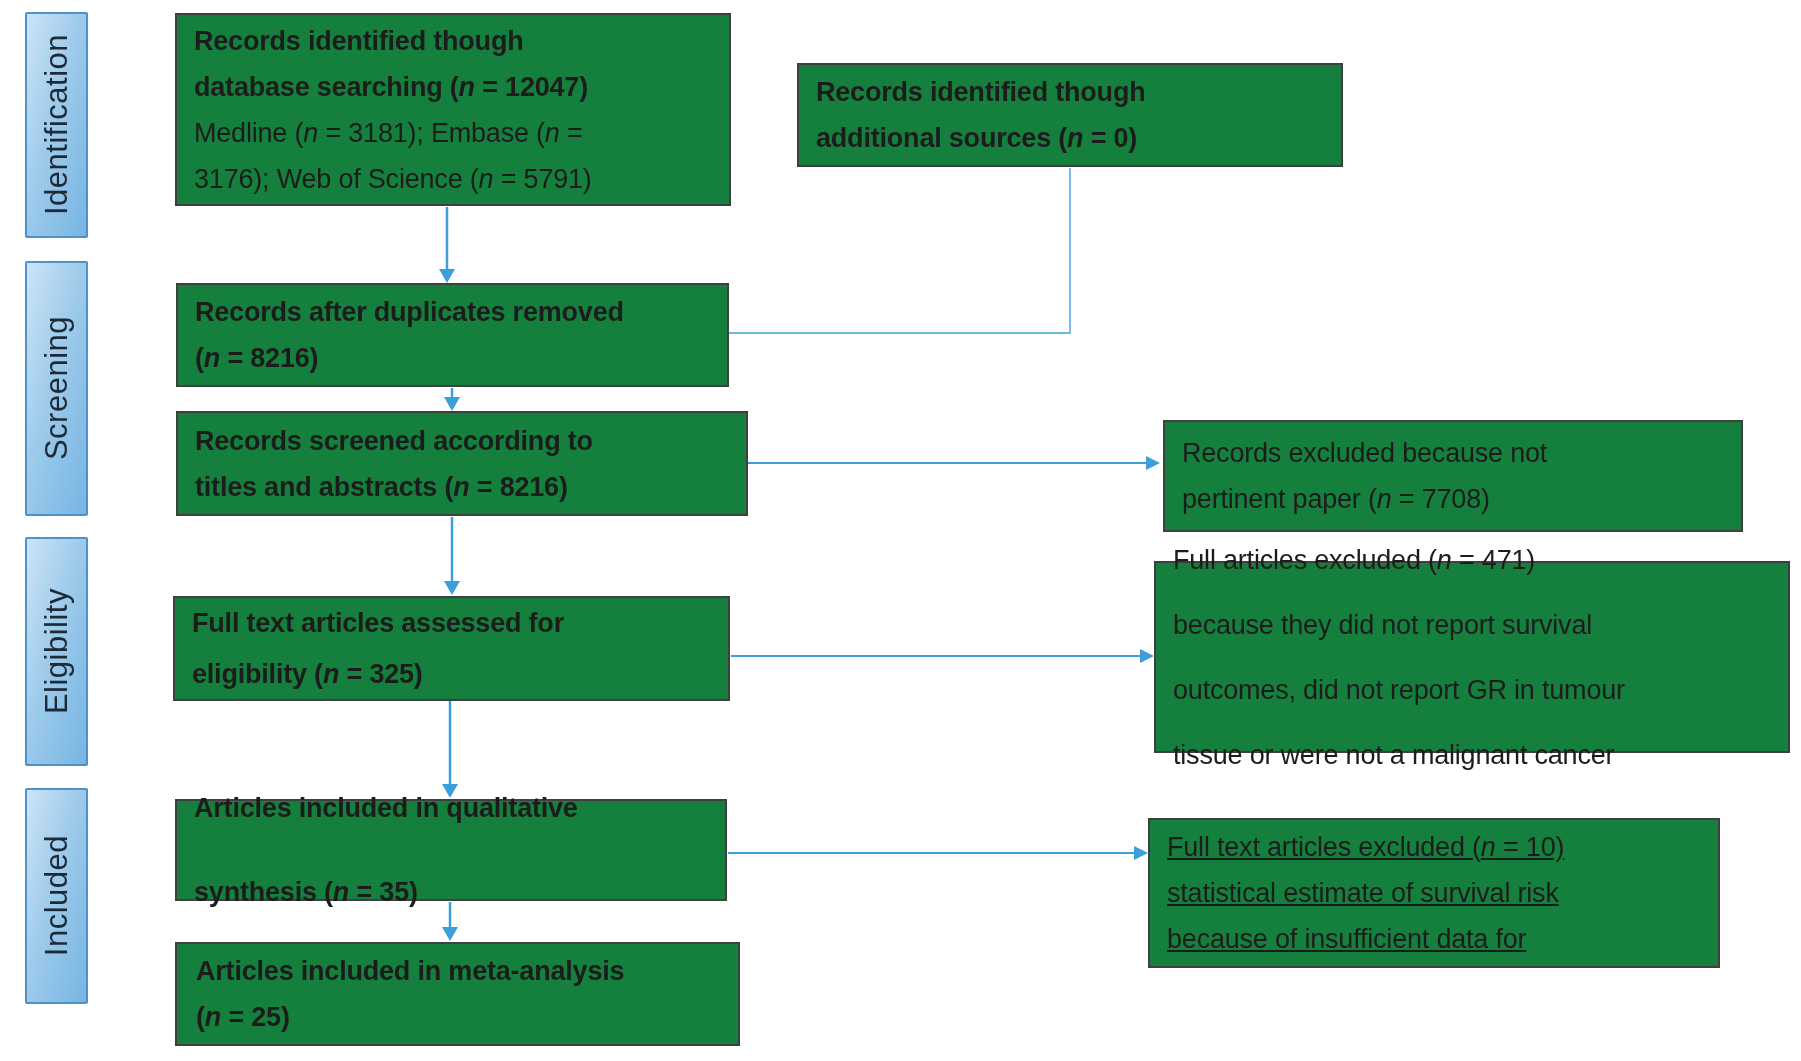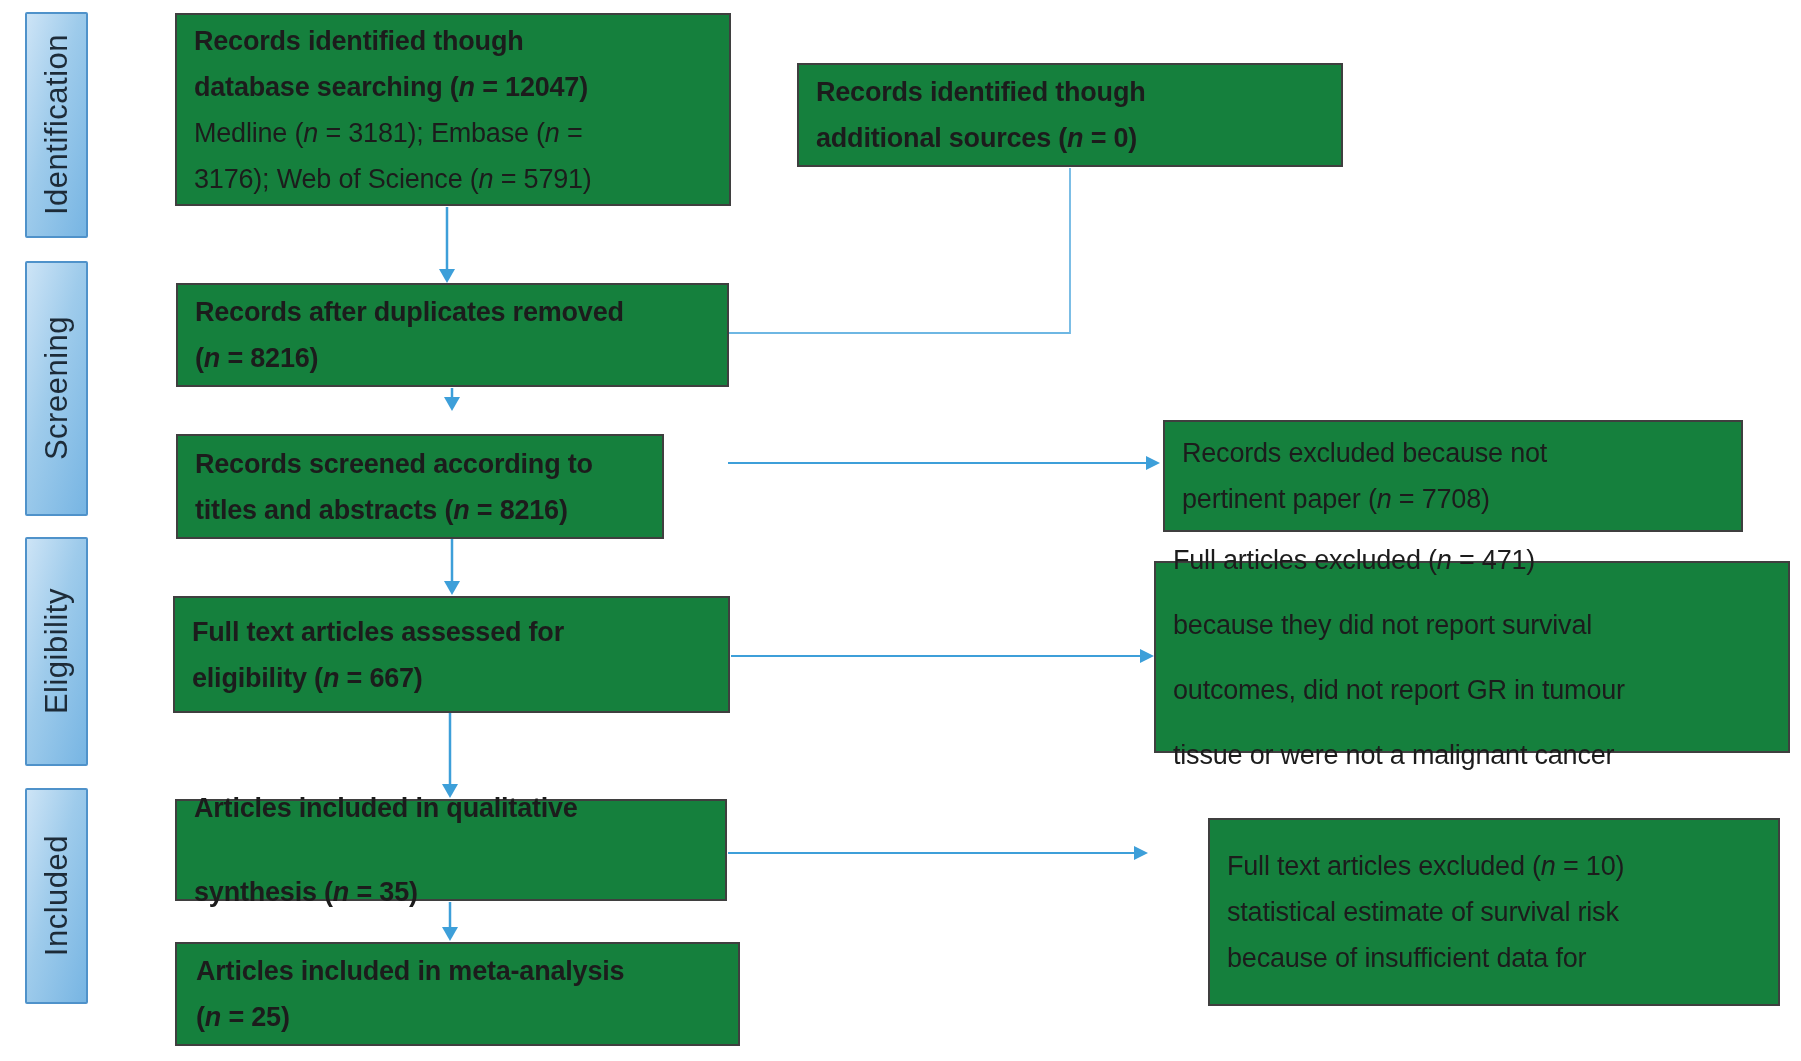--- a/index.html
+++ b/index.html
@@ -113,28 +113,28 @@
       <div class="line"><span class="b">database searching (</span><span class="b i">n</span><span class="b"> = 12047)</span></div>
       <div class="line"><span>Medline (</span><span class="i">n</span><span> = 3181); Embase (</span><span class="i">n</span><span> =</span></div>
       <div class="line"><span>3176); Web of Science (</span><span class="i">n</span><span> = 5791)</span></div>
     </div>
 
   <div class="flowbox" style="left:176px;top:283px;width:553px;height:104px;">
       <div class="line"><span class="b">Records after duplicates removed</span></div>
       <div class="line"><span class="b">(</span><span class="b i">n</span><span class="b"> = 8216)</span></div>
     </div>
 
-  <div class="flowbox" style="left:176px;top:411px;width:488px;height:105px;margin-top:23px;">
+  <div class="flowbox" style="left:176px;top:411px;width:572px;height:105px;">
       <div class="line"><span class="b">Records screened according to</span></div>
       <div class="line"><span class="b">titles and abstracts (</span><span class="b i">n</span><span class="b"> = 8216)</span></div>
     </div>
 
-  <div class="flowbox" style="left:173px;top:596px;width:557px;height:117px;">
+  <div class="flowbox" style="left:173px;top:596px;width:557px;height:105px;justify-content:space-between;">
       <div class="line"><span class="b">Full text articles assessed for</span></div>
-      <div class="line"><span class="b">eligibility (</span><span class="b i">n</span><span class="b"> = 667)</span></div>
+      <div class="line"><span class="b">eligibility (</span><span class="b i">n</span><span class="b"> = 325)</span></div>
     </div>
 
   <div class="flowbox" style="left:175px;top:799px;width:552px;height:102px;gap:38px;">
       <div class="line"><span class="b">Articles included in qualitative</span></div>
       <div class="line"><span class="b">synthesis (</span><span class="b i">n</span><span class="b"> = 35)</span></div>
     </div>
 
   <div class="flowbox" style="left:175px;top:942px;width:565px;height:104px;padding-left:19px;">
       <div class="line"><span class="b">Articles included in meta-analysis</span></div>
       <div class="line"><span class="b">(</span><span class="b i">n</span><span class="b"> = 25)</span></div>
@@ -150,19 +150,19 @@
       <div class="line"><span>pertinent paper (</span><span class="i">n</span><span> = 7708)</span></div>
     </div>
 
   <div class="flowbox" style="left:1154px;top:561px;width:636px;height:192px;gap:19px;">
       <div class="line"><span>Full articles excluded (</span><span class="i">n</span><span> = 471)</span></div>
       <div class="line"><span>because they did not report survival</span></div>
       <div class="line"><span>outcomes, did not report GR in tumour</span></div>
       <div class="line"><span>tissue or were not a malignant cancer</span></div>
     </div>
 
-  <div class="flowbox" style="left:1208px;top:818px;width:572px;height:188px;">
+  <div class="flowbox" style="left:1148px;top:818px;width:572px;height:150px;text-decoration:underline;">
       <div class="line"><span>Full text articles excluded (</span><span class="i">n</span><span> = 10)</span></div>
       <div class="line"><span>statistical estimate of survival risk</span></div>
       <div class="line"><span>because of insufficient data for</span></div>
     </div>
 
 </div>
 
 </body></html>

